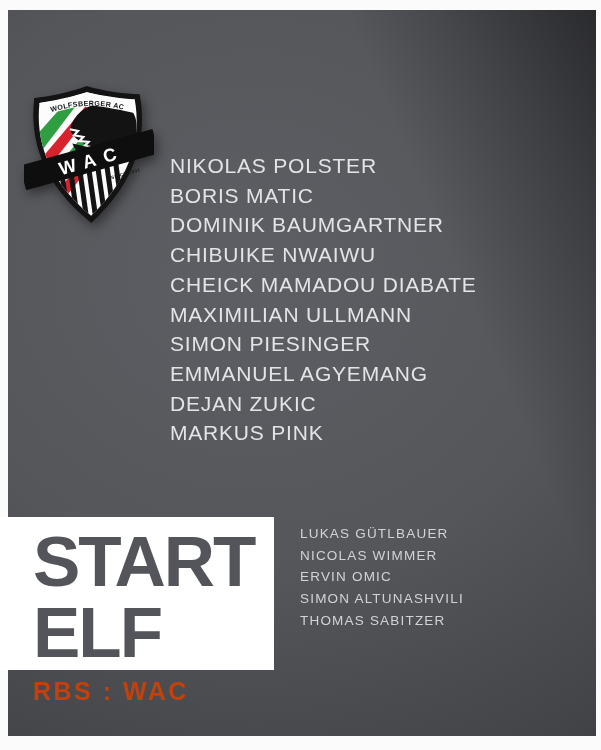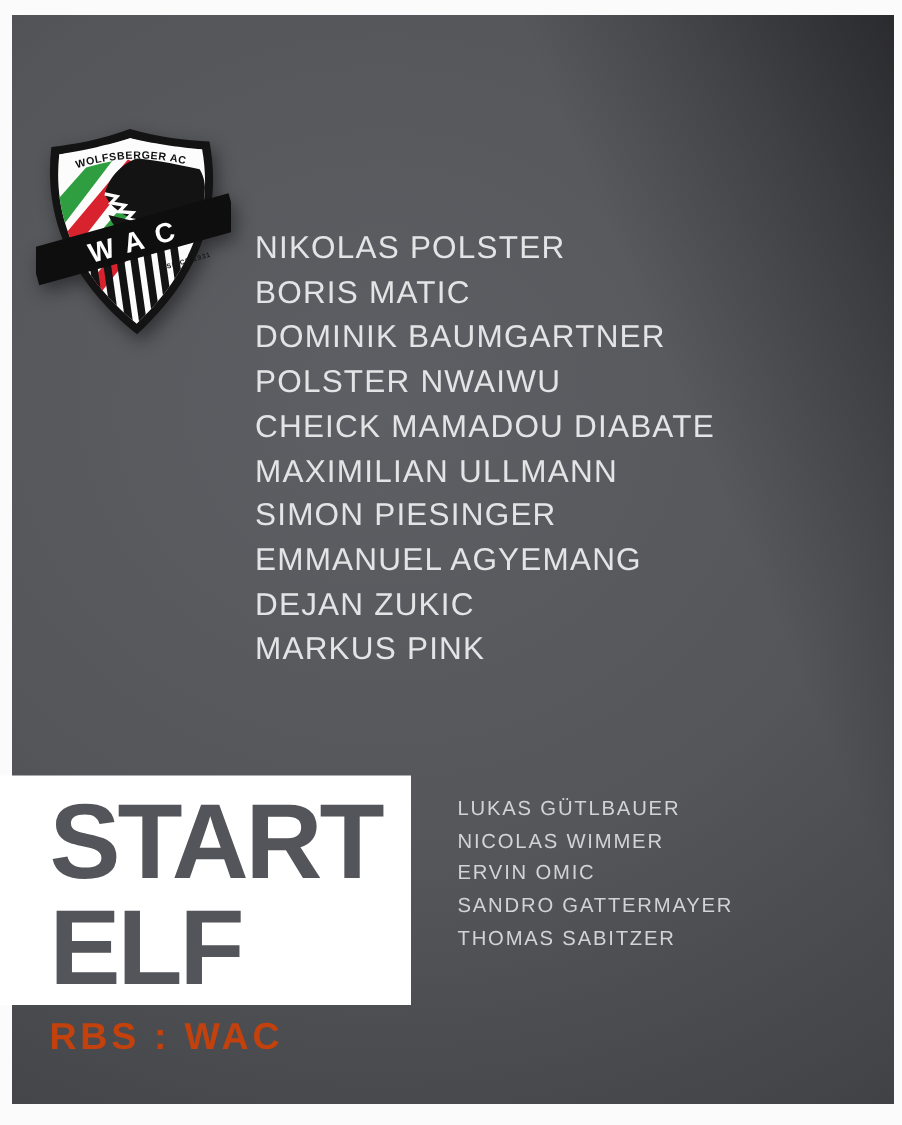--- a/index.html
+++ b/index.html
@@ -17,21 +17,21 @@
   .crest{
     position:absolute;left:24px;top:84px;width:130px;height:142px;
     filter:drop-shadow(3px 5px 6px rgba(0,0,0,.45));
   }
   .starters{
     position:absolute;left:170px;top:151px;margin:0;padding:0;list-style:none;
     color:#e4e4e6;font-size:21px;line-height:29.7px;letter-spacing:.8px;font-weight:400;
     white-space:nowrap;
   }
   .subs{
-    position:absolute;left:300px;top:523px;margin:5px;padding:0;list-style:none;
+    position:absolute;left:300px;top:523px;margin:0;padding:0;list-style:none;
     color:#d2d3d5;font-size:13.5px;line-height:21.7px;letter-spacing:1.2px;font-weight:400;
     white-space:nowrap;
   }
   .startelf-box{
     position:absolute;left:0;top:517px;width:274px;height:153px;background:#ffffff;
     box-sizing:border-box;padding:9px 0 0 33px;
   }
   .title-line{
     font-weight:800;color:#54555a;font-size:71px;line-height:71px;letter-spacing:-2px;
   }
@@ -95,37 +95,37 @@
         <text x="66" y="82" font-size="18" font-weight="700" fill="#ffffff" letter-spacing="8" text-anchor="middle">WAC</text>
         <text x="80" y="99" font-size="4.5" font-weight="700" fill="#1a1a1a" letter-spacing="0.5">SINCE 1931</text>
       </g>
     </g>
   </svg>
 
   <ul class="starters">
     <li>NIKOLAS POLSTER</li>
     <li>BORIS MATIC</li>
     <li>DOMINIK BAUMGARTNER</li>
-    <li>POLSTER NWAIWU</li>
+    <li>CHIBUIKE NWAIWU</li>
     <li>CHEICK MAMADOU DIABATE</li>
     <li>MAXIMILIAN ULLMANN</li>
     <li>SIMON PIESINGER</li>
     <li>EMMANUEL AGYEMANG</li>
     <li>DEJAN ZUKIC</li>
     <li>MARKUS PINK</li>
   </ul>
 
   <div class="startelf-box">
     <div class="title-line">START</div>
     <div class="title-line">ELF</div>
   </div>
 
   <div class="matchup">RBS : WAC</div>
 
   <ul class="subs">
     <li>LUKAS GÜTLBAUER</li>
     <li>NICOLAS WIMMER</li>
     <li>ERVIN OMIC</li>
-    <li>SANDRO GATTERMAYER</li>
+    <li>SIMON ALTUNASHVILI</li>
     <li>THOMAS SABITZER</li>
   </ul>
 
 </div>
 
 </body></html>

